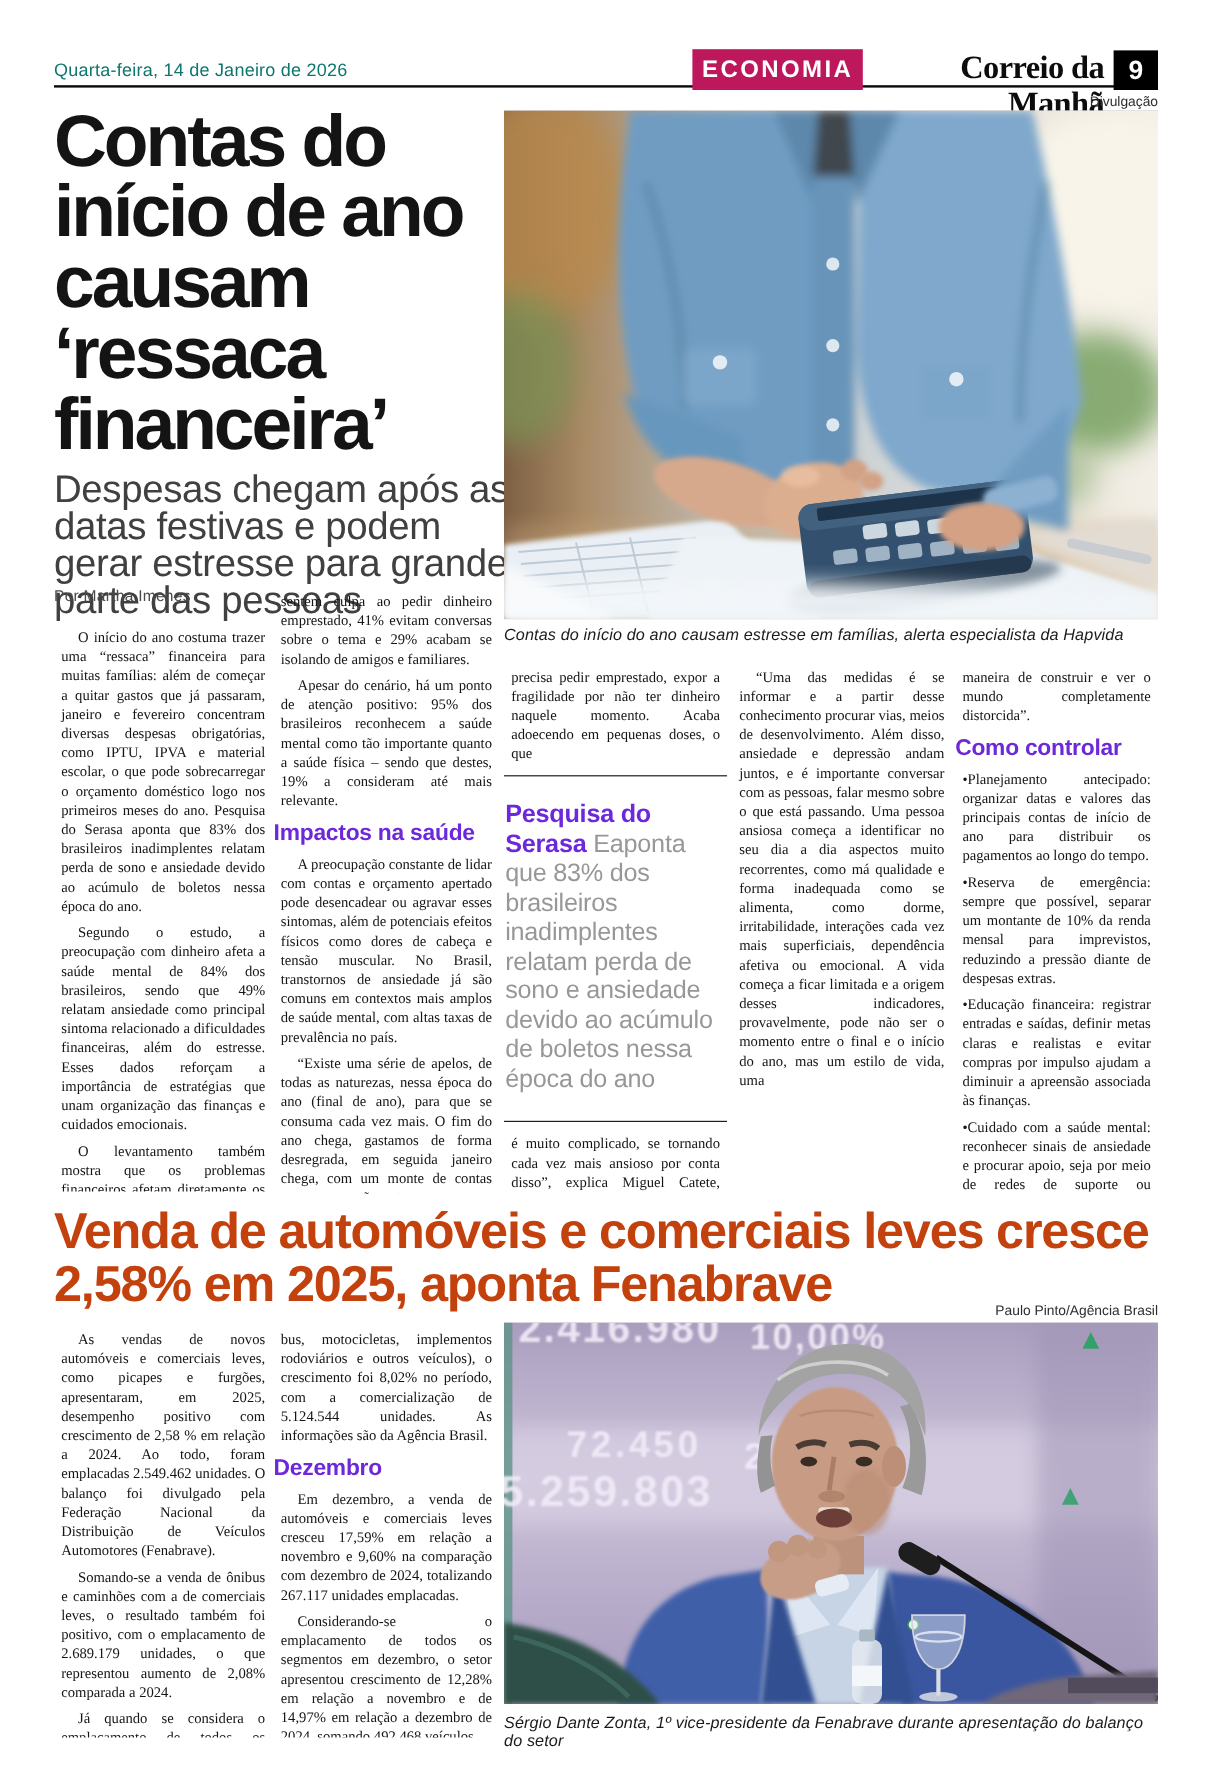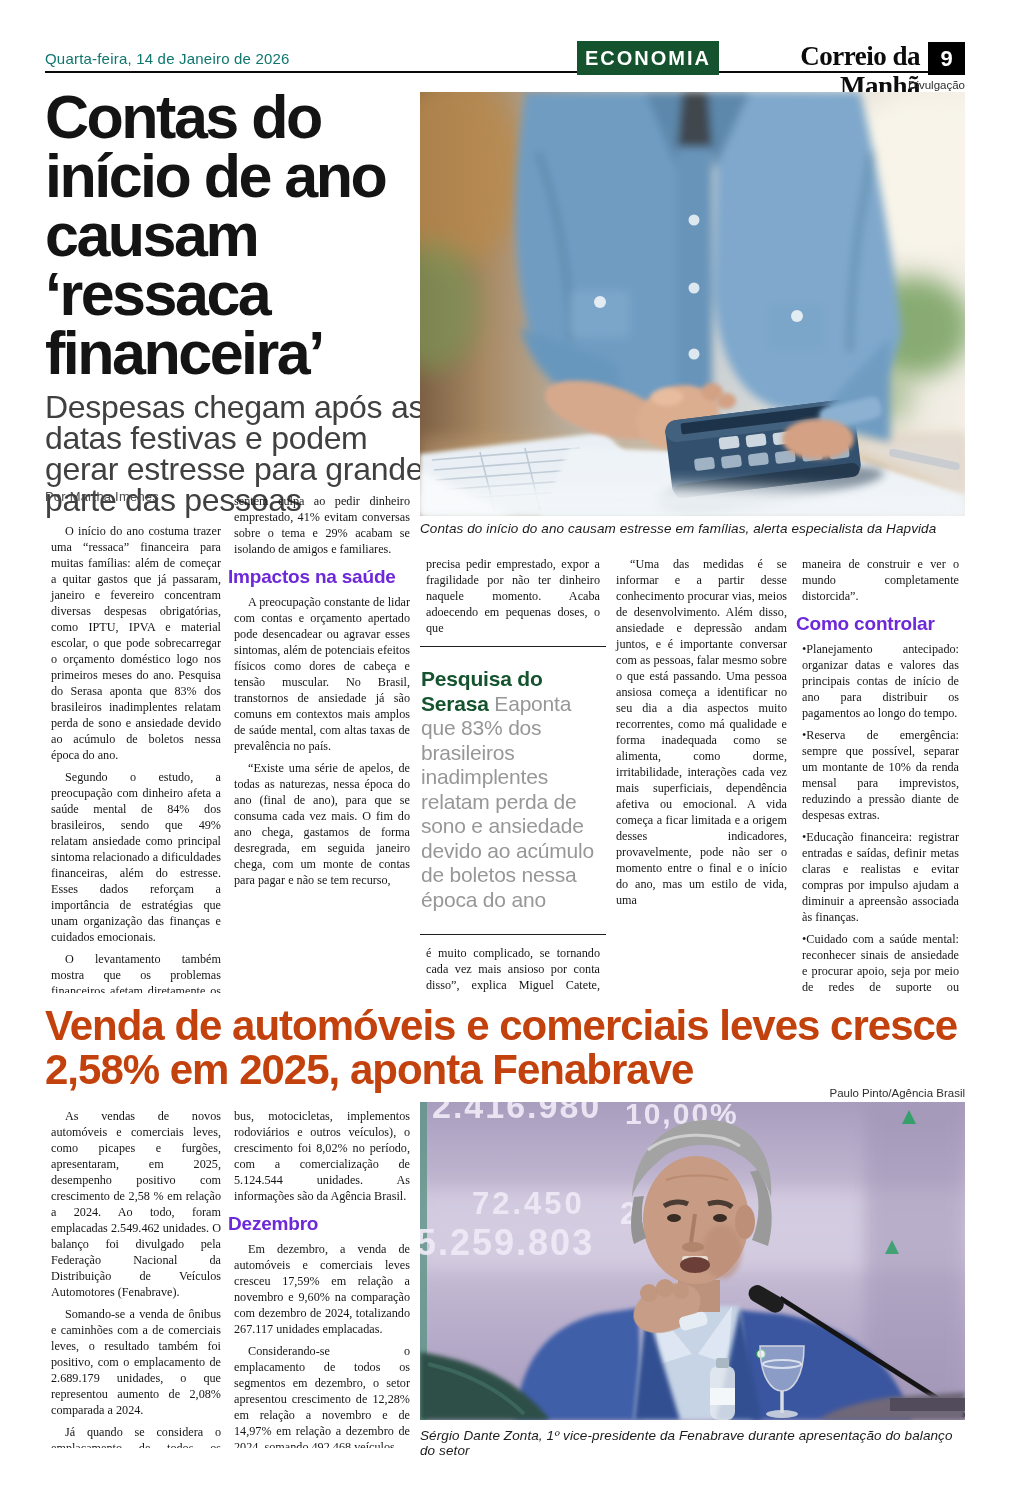--- a/index.html
+++ b/index.html
@@ -3,21 +3,21 @@
 <meta charset="utf-8">
 <style>
   html,body{margin:0;padding:0;background:#ffffff;}
   .page{position:relative;width:1010px;height:1488px;background:#fff;overflow:hidden;
         font-family:"Liberation Sans",sans-serif;color:#161616;}
   .abs{position:absolute;}
 
   
   .mast-date{left:45px;top:50px;font-size:15px;color:#0f766e;letter-spacing:.2px;}
   .mast-rule{left:45px;top:71px;width:920px;height:2px;background:#0a0a0a;}
-  .section-box{left:577px;top:41px;width:142px;height:34px;background:#14532d;color:#fff;
+  .section-box{left:577px;top:41px;width:142px;height:34px;background:#be185d;color:#fff;
       display:flex;align-items:center;justify-content:center;font-size:20px;font-weight:700;letter-spacing:2px;}
   .brand{left:720px;top:41px;width:200px;height:30px;font-family:"Liberation Serif",serif;
       font-weight:700;font-size:27px;line-height:30px;text-align:right;letter-spacing:-.5px;color:#0c0c0c;}
   .pagenum{left:928px;top:42px;width:37px;height:33px;background:#000;color:#fff;display:flex;
       align-items:center;justify-content:center;font-size:22px;font-weight:700;}
   .credit{font-size:11.5px;color:#2e2e2e;}
   .credit-1{right:45px;top:79px;}
   .credit-2{right:45px;top:1087px;}
 
   
@@ -40,21 +40,21 @@
   .a1c1{left:45px;top:517px;width:182px;height:476px;}
   .a1c2{left:228px;top:487px;width:188px;height:508px;}
   .a1c3{left:420px;top:550px;width:186px;height:443px;}
   .a1c4{left:610px;top:550px;width:183px;height:443px;}
   .a1c5{left:796px;top:550px;width:169px;height:443px;}
 
   .pq{margin:10px 0;border-top:1.5px solid #1e1e1e;border-bottom:1.5px solid #1e1e1e;
       padding:20px 1px 22px;}
   .pq-text{font-family:"Liberation Sans",sans-serif;font-size:21px;line-height:24.5px;
       font-weight:300;color:#979797;letter-spacing:-.2px;}
-  .pq-lead{color:#14532d;font-weight:700;}
+  .pq-lead{color:#6d28d9;font-weight:700;}
 
   
   .headline-2{left:45px;top:1004px;width:925px;font-size:42px;line-height:44px;font-weight:700;
       letter-spacing:-1px;color:#c2410c;}
   .photo-2{left:420px;top:1102px;width:545px;height:318px;}
   .caption-2{left:420px;top:1428px;width:545px;}
   .a2c1{left:45px;top:1102px;width:182px;height:346px;}
   .a2c2{left:228px;top:1102px;width:188px;height:346px;}
 </style>
 </head>
@@ -186,20 +186,21 @@
   </div>
   <div class="abs caption caption-1">Contas do início do ano causam estresse em famílias, alerta especialista da Hapvida</div>
 
   <div class="abs col bt a1c1">
     <p class="ind">O início do ano costuma trazer uma “ressaca” financeira para muitas famílias: além de começar a quitar gastos que já passaram, janeiro e fevereiro concentram diversas despesas obrigatórias, como IPTU, IPVA e material escolar, o que pode sobrecarregar o orçamento doméstico logo nos primeiros meses do ano. Pesquisa do Serasa aponta que 83% dos brasileiros inadimplentes relatam perda de sono e ansiedade devido ao acúmulo de boletos nessa época do ano.</p>
     <p class="ind">Segundo o estudo, a preocupação com dinheiro afeta a saúde mental de 84% dos brasileiros, sendo que 49% relatam ansiedade como principal sintoma relacionado a dificuldades financeiras, além do estresse. Esses dados reforçam a importância de estratégias que unam organização das finanças e cuidados emocionais.</p>
     <p class="ind">O levantamento também mostra que os problemas financeiros afetam diretamente os relacionamentos pessoais: 45%</p>
   </div>
   <div class="abs col bt a1c2">
     <p>sentem culpa ao pedir dinheiro emprestado, 41% evitam conversas sobre o tema e 29% acabam se isolando de amigos e familiares.</p>
+    <p class="ind">Apesar do cenário, há um ponto de atenção positivo: 95% dos brasileiros reconhecem a saúde mental como tão importante quanto a saúde física – sendo que destes, 19% a consideram até mais relevante.</p>
     <h3 class="h3s">Impactos na saúde</h3>
     <p class="ind">A preocupação constante de lidar com contas e orçamento apertado pode desencadear ou agravar esses sintomas, além de potenciais efeitos físicos como dores de cabeça e tensão muscular. No Brasil, transtornos de ansiedade já são comuns em contextos mais amplos de saúde mental, com altas taxas de prevalência no país.</p>
     <p class="ind">“Existe uma série de apelos, de todas as naturezas, nessa época do ano (final de ano), para que se consuma cada vez mais. O fim do ano chega, gastamos de forma desregrada, em seguida janeiro chega, com um monte de contas para pagar e não se tem recurso,</p>
   </div>
   <div class="abs col bt a1c3">
     <p>precisa pedir emprestado, expor a fragilidade por não ter dinheiro naquele momento. Acaba adoecendo em pequenas doses, o que</p>
     <div class="pq">
       <div class="pq-text"><span class="pq-lead">Pesquisa do Serasa</span> <span>Eaponta que 83% dos brasileiros inadimplentes relatam perda de sono e ansiedade devido ao acúmulo de boletos nessa época do ano</span></div>
     </div>
     <p>é muito complicado, se tornando cada vez mais ansioso por conta disso”, explica Miguel Catete, psicólogo clínico da Hapvida.</p>

